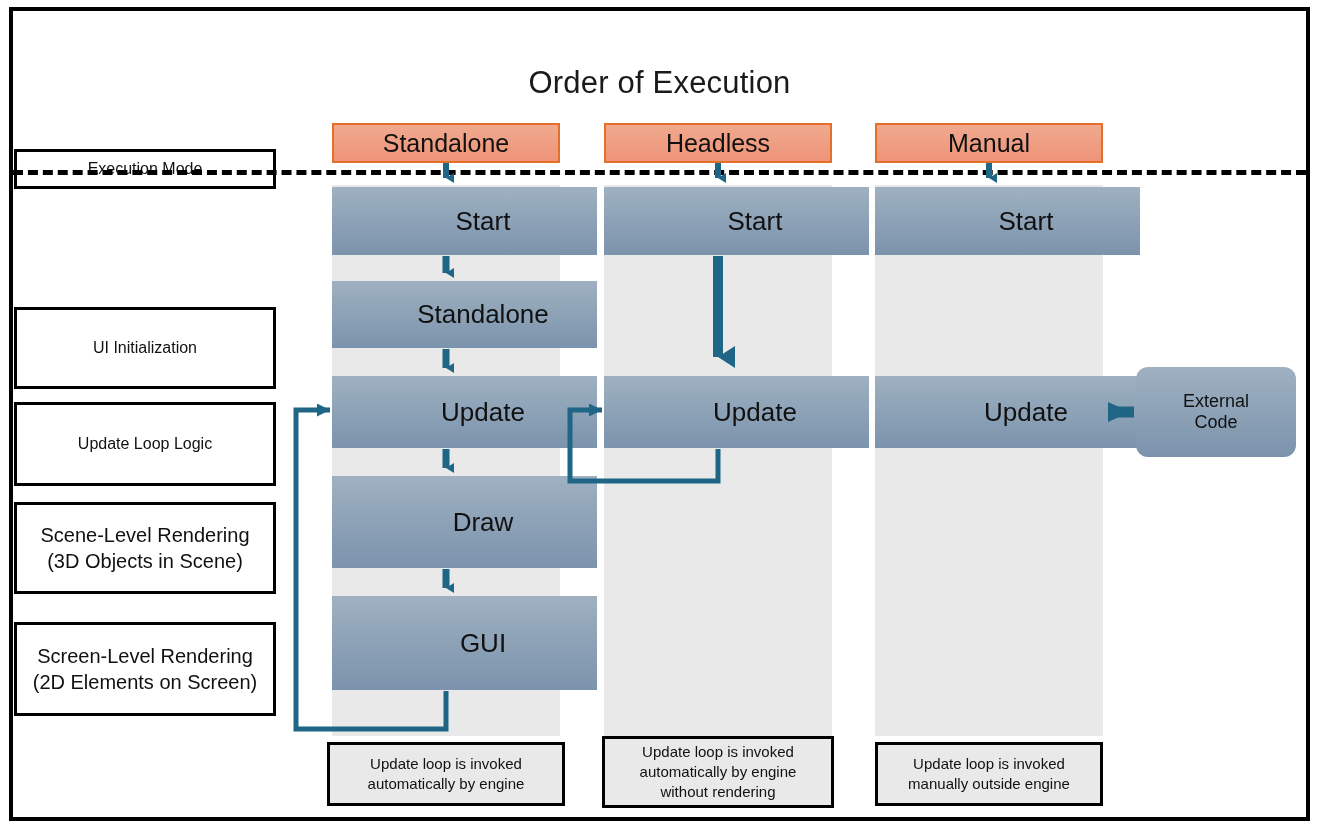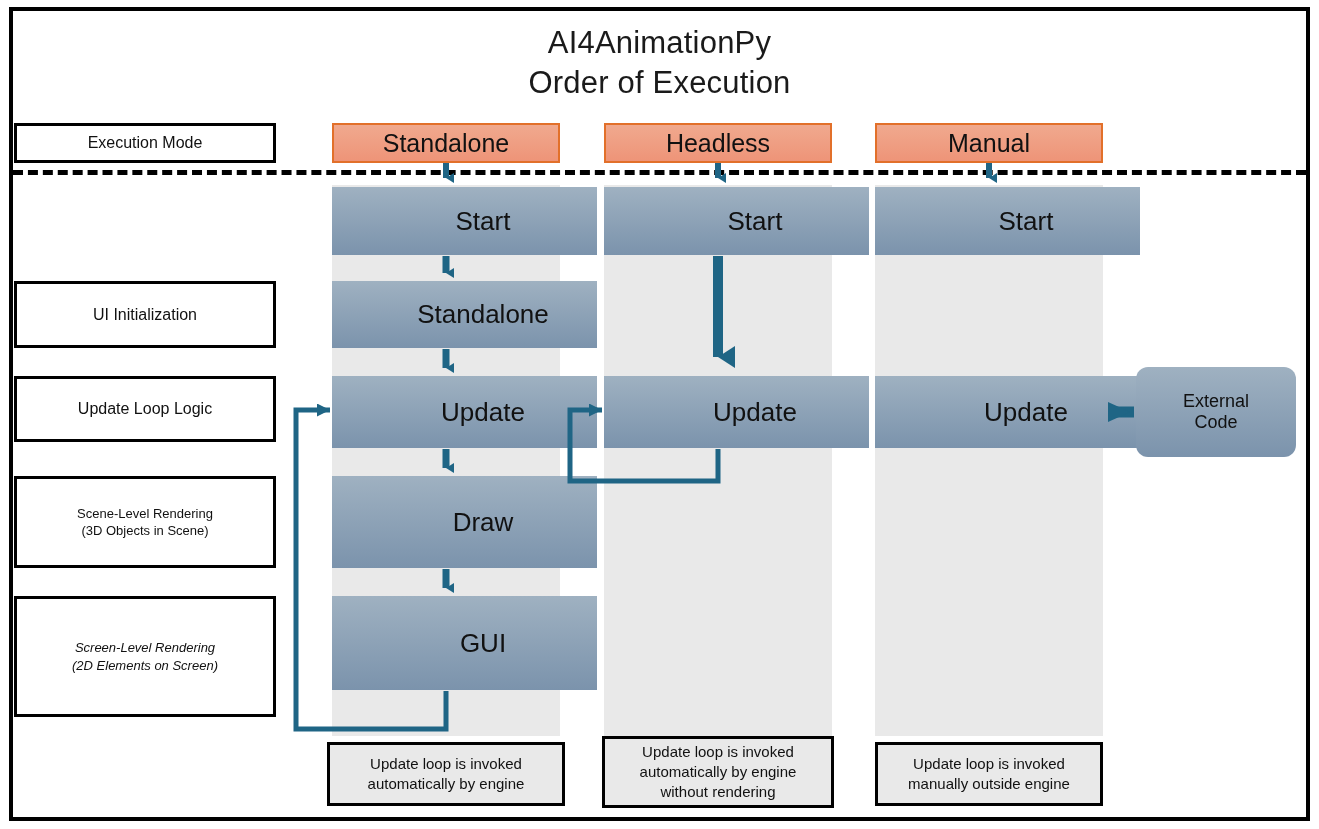--- a/index.html
+++ b/index.html
@@ -14,22 +14,22 @@
   
   .title{position:absolute;left:0;width:1319px;text-align:center;color:#1a1a1a;
          font-weight:400;letter-spacing:.2px;}
   #title-main{top:25px;font-size:31px;}
   #title-sub{top:65px;font-size:31px;}
 
   
   .row-label{position:absolute;left:14px;width:262px;border:3px solid #000;
              box-sizing:border-box;background:#fff;color:#111;
              display:flex;align-items:center;justify-content:center;
-             text-align:center;font-size:16px;line-height:1.32;}
-  .row-label.small{font-size:13px;}
+             text-align:center;font-size:16px;line-height:1.32;margin-top:26px;}
+  .row-label.small{font-size:20px;}
 
   
   #divider{position:absolute;left:13px;top:170px;width:1293px;height:0;
            border-top:5px dashed #000;}
 
   
   .lane{position:absolute;top:185px;height:551px;background:#e9e9e9;}
 
   
   .mode-header{position:absolute;top:123px;height:40px;
@@ -58,44 +58,43 @@
 
   svg.overlay{position:absolute;left:0;top:0;width:1319px;height:829px;
               pointer-events:none;}
 </style>
 </head>
 <body>
 
 <div id="stage">
   <div id="frame"></div>
 
-  <div class="title" id="title-main">AI4AnimationPy</div>
   <div class="title" id="title-sub">Order of Execution</div>
 
   <div class="row-label" style="top:123px;height:40px;">
     <span>Execution Mode</span>
   </div>
 
 
-  <div class="row-label" style="top:281px;height:67px;">
+  <div class="row-label" style="top:281px;height:82px;">
     <span>UI Initialization</span>
   </div>
 
-  <div class="row-label" style="top:376px;height:66px;">
+  <div class="row-label" style="top:376px;height:84px;">
     <span>Update Loop Logic</span>
   </div>
 
   <div class="row-label small" style="top:476px;height:92px;">
     <span>
       <span>Scene-Level Rendering</span><br>
       <span>(3D Objects in Scene)</span>
     </span>
   </div>
 
-  <div class="row-label small" style="top:596px;height:121px;font-style:italic;">
+  <div class="row-label small" style="top:596px;height:94px;">
     <span>
       <span>Screen-Level Rendering</span><br>
       <span>(2D Elements on Screen)</span>
     </span>
   </div>
 
   <div class="lane" style="left:332px;width:228px;"></div>
   <div class="lane" style="left:604px;width:228px;"></div>
   <div class="lane" style="left:875px;width:228px;"></div>
 

